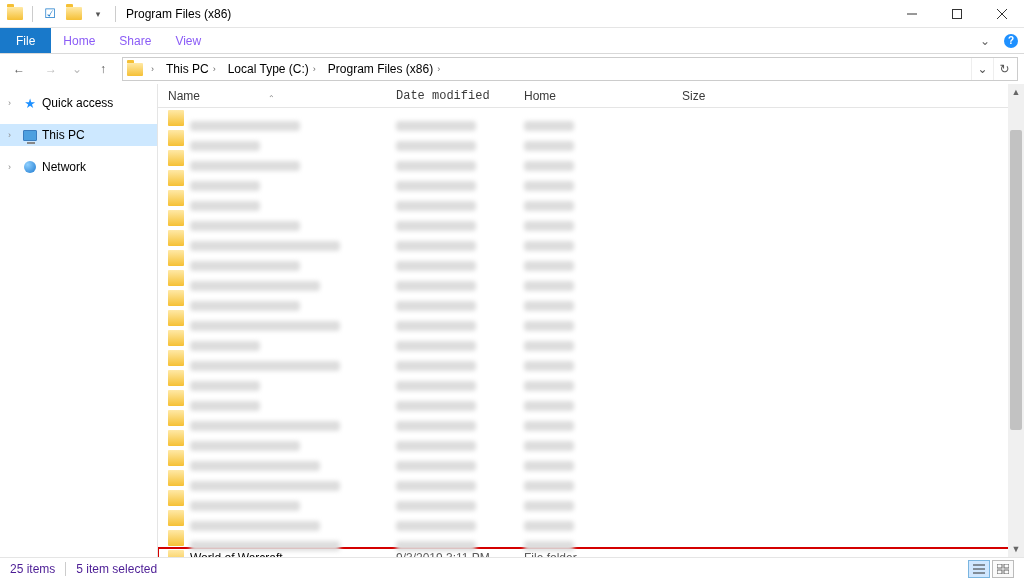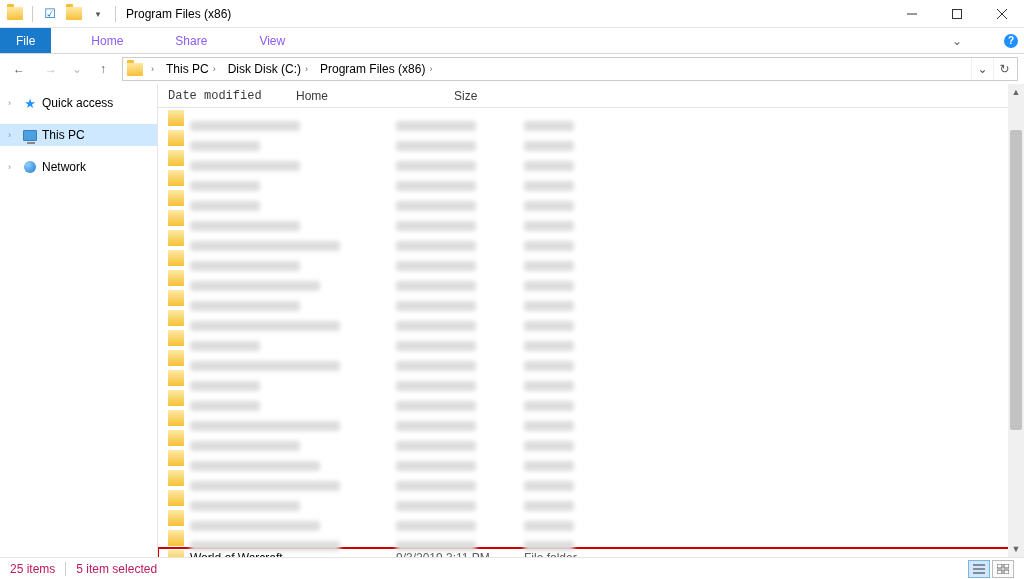--- a/index.html
+++ b/index.html
@@ -8,21 +8,21 @@
 
 .titlebar { height: 28px; display: flex; align-items: center; padding-left: 4px; border-bottom: 1px solid #e5e5e5; }
 .titlebar .qat { display: flex; align-items: center; gap: 2px; }
 .titlebar .qicon { width: 22px; height: 22px; display: flex; align-items: center; justify-content: center; }
 .titlebar .sep { width: 1px; height: 16px; background: #ccc; margin: 0 4px; }
 .titlebar .title { margin-left: 6px; }
 .titlebar .winbtns { margin-left: auto; display: flex; }
 .titlebar .winbtn { width: 45px; height: 28px; display: flex; align-items: center; justify-content: center; }
 
 
-.ribbon { height: 26px; display: flex; align-items: stretch; border-bottom: 1px solid #d9d9d9; gap: 28px; }
+.ribbon { height: 26px; display: flex; align-items: stretch; border-bottom: 1px solid #d9d9d9; }
 .ribbon .tab { padding: 0 12px; display: flex; align-items: center; color: #8b5cf6; }
 .ribbon .tab.file { background: #1979ca; color: #fff; padding: 0 16px; }
 .ribbon .spacer { flex: 1; }
 .ribbon .collapse { width: 26px; display: flex; align-items: center; justify-content: center; color: #666; }
 .ribbon .help { width: 26px; display: flex; align-items: center; justify-content: center; }
 .help-circle { width: 14px; height: 14px; border-radius: 50%; background: #1e90ff; color: #fff; font-size: 10px; display: flex; align-items: center; justify-content: center; font-weight: bold; }
 
 
 .addr { height: 30px; display: flex; align-items: center; padding: 2px 6px; gap: 6px; }
 .navbtn { width: 26px; height: 24px; display: flex; align-items: center; justify-content: center; color: #555; }
@@ -77,21 +77,21 @@
 
 .row.highlight { outline: 2px solid #d40000; outline-offset: -1px; }
 
 
 .vscroll { position: absolute; right: 0; top: 0; bottom: 0; width: 16px; background: #f0f0f0; display: flex; flex-direction: column; }
 .vscroll .arr { height: 16px; display: flex; align-items: center; justify-content: center; color: #666; font-size: 9px; }
 .vscroll .track { flex: 1; position: relative; }
 .vscroll .thumb { position: absolute; left: 2px; right: 2px; top: 30px; height: 300px; background: #c2c2c2; border-radius: 2px; }
 
 
-.status { height: 22px; border-top: 1px solid #e5e5e5; display: flex; align-items: center; padding: 8px 10px; font-size: 12px; color: #be185d; justify-content: center; }
+.status { height: 22px; border-top: 1px solid #e5e5e5; display: flex; align-items: center; padding: 8px 10px; font-size: 12px; color: #4c1d95; justify-content: center; }
 .status .ssep { width: 1px; height: 14px; background: #ccc; margin: 0 10px; }
 .status .viewbtns { margin-left: auto; display: flex; gap: 2px; }
 .status .vbtn { width: 22px; height: 18px; border: 1px solid #bbb; display: flex; align-items: center; justify-content: center; background: #fafafa; }
 .status .vbtn.active { background: #d0e7ff; border-color: #7ab5e0; }
 
 
 .fsmall { width: 16px; height: 13px; background: linear-gradient(#ffe9a6,#f5c035); border-radius: 1px; position: relative; }
 .fsmall::before { content: ""; position: absolute; top: -3px; left: 0; width: 7px; height: 3px; background: #f5c035; border-radius: 1px 1px 0 0; }
 
 .pcicon { width:14px;height:11px;border:1px solid #3a7dbf;background:#4da0e0;position:relative;border-radius:1px;}
@@ -166,21 +166,21 @@
         <div class="fsmall"></div>
       </div>
     <div class="crumb">
         <span class="chev">›</span>
       </div>
     <div class="crumb">
         <span>This PC</span>
         <span class="chev">›</span>
       </div>
     <div class="crumb">
-        <span>Disk Disk (C:)</span>
+        <span>Local Type (C:)</span>
         <span class="chev">›</span>
       </div>
     <div class="crumb">
         <span>Program Files (x86)</span>
         <span class="chev">›</span>
       </div>
     <div class="tail">
       <div class="tailbtn">⌄</div>
       <div class="tailbtn">↻</div>
     </div>
@@ -207,20 +207,21 @@
       <span class="exp">›</span>
       <span class="nicon">
           <span class="neticon"></span>
         </span>
       <span>Network</span>
     </div>
   </div>
 
   <div class="files">
     <div class="colhdr">
+      <div class="col name"><span>Name</span><span class="sortind">⌃</span></div>
       <div class="col date">Date modified</div>
       <div class="col type">Home</div>
       <div class="col size">Size</div>
     </div>
     <div class="rows">
       <div class="row blur w2">
           <div class="ricon"></div>
           <div class="rname"></div>
           <div class="rdate"></div>
           <div class="rtype"></div>

